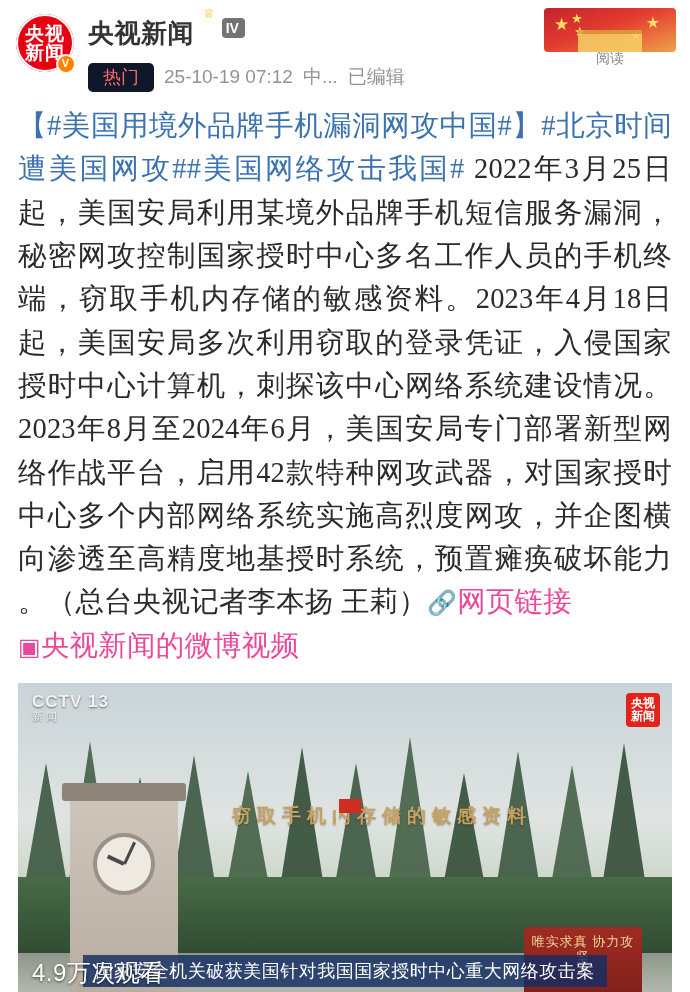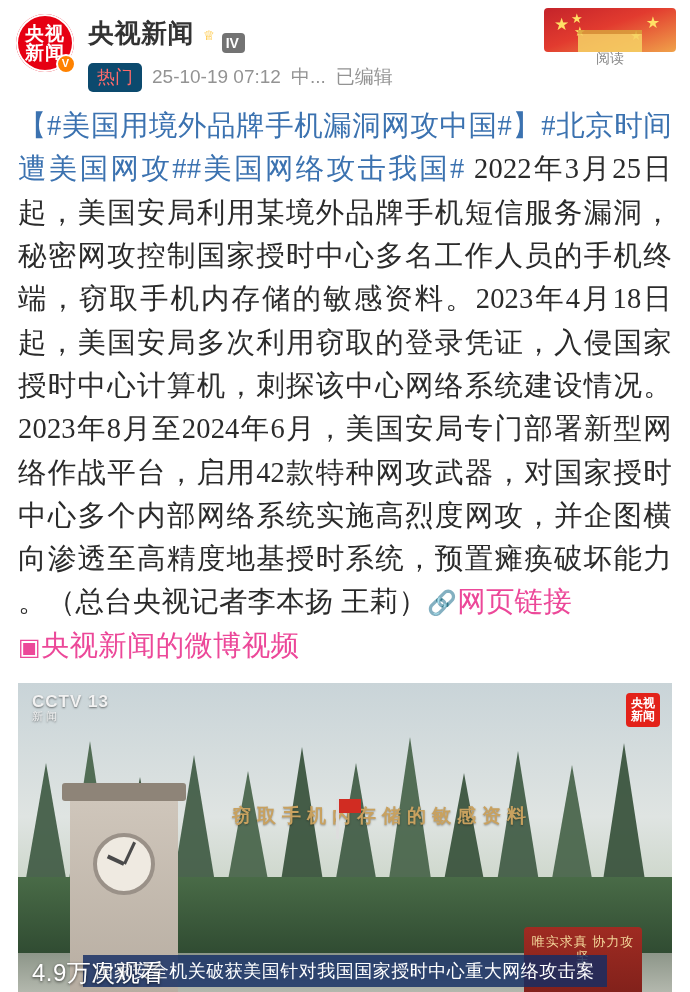--- a/index.html
+++ b/index.html
@@ -49,21 +49,21 @@
     display: flex; align-items: center; justify-content: center;
   }
   .head-main {
     margin-left: 14px;
     flex: 1 1 auto;
     min-width: 0;
     padding-top: 2px;
   }
   .name-row {
     display: flex;
-    align-items: flex-end;
+    align-items: flex-start;
     gap: 9px;
   }
   .uname {
     font-size: 26px;
     font-weight: bold;
     color: #333333;
     letter-spacing: 0.5px;
     white-space: nowrap;
   }
   .vip-badge {
@@ -90,24 +90,24 @@
   .meta-row {
     margin-top: 12px;
     display: flex;
     align-items: center;
     gap: 10px;
     font-size: 19px;
     color: #939393;
     white-space: nowrap;
   }
   .hot-tag {
-    background: #0c4a6e;
+    background: #0f172a;
     color: #ff6a6a;
     border-radius: 5px;
-    padding: 3px 9px;
+    padding: 3px 15px;
     font-size: 18px;
     line-height: 1.25;
   }
 
   
   .read-widget {
     position: absolute;
     top: 8px; right: 14px;
     width: 132px;
     text-align: center;

